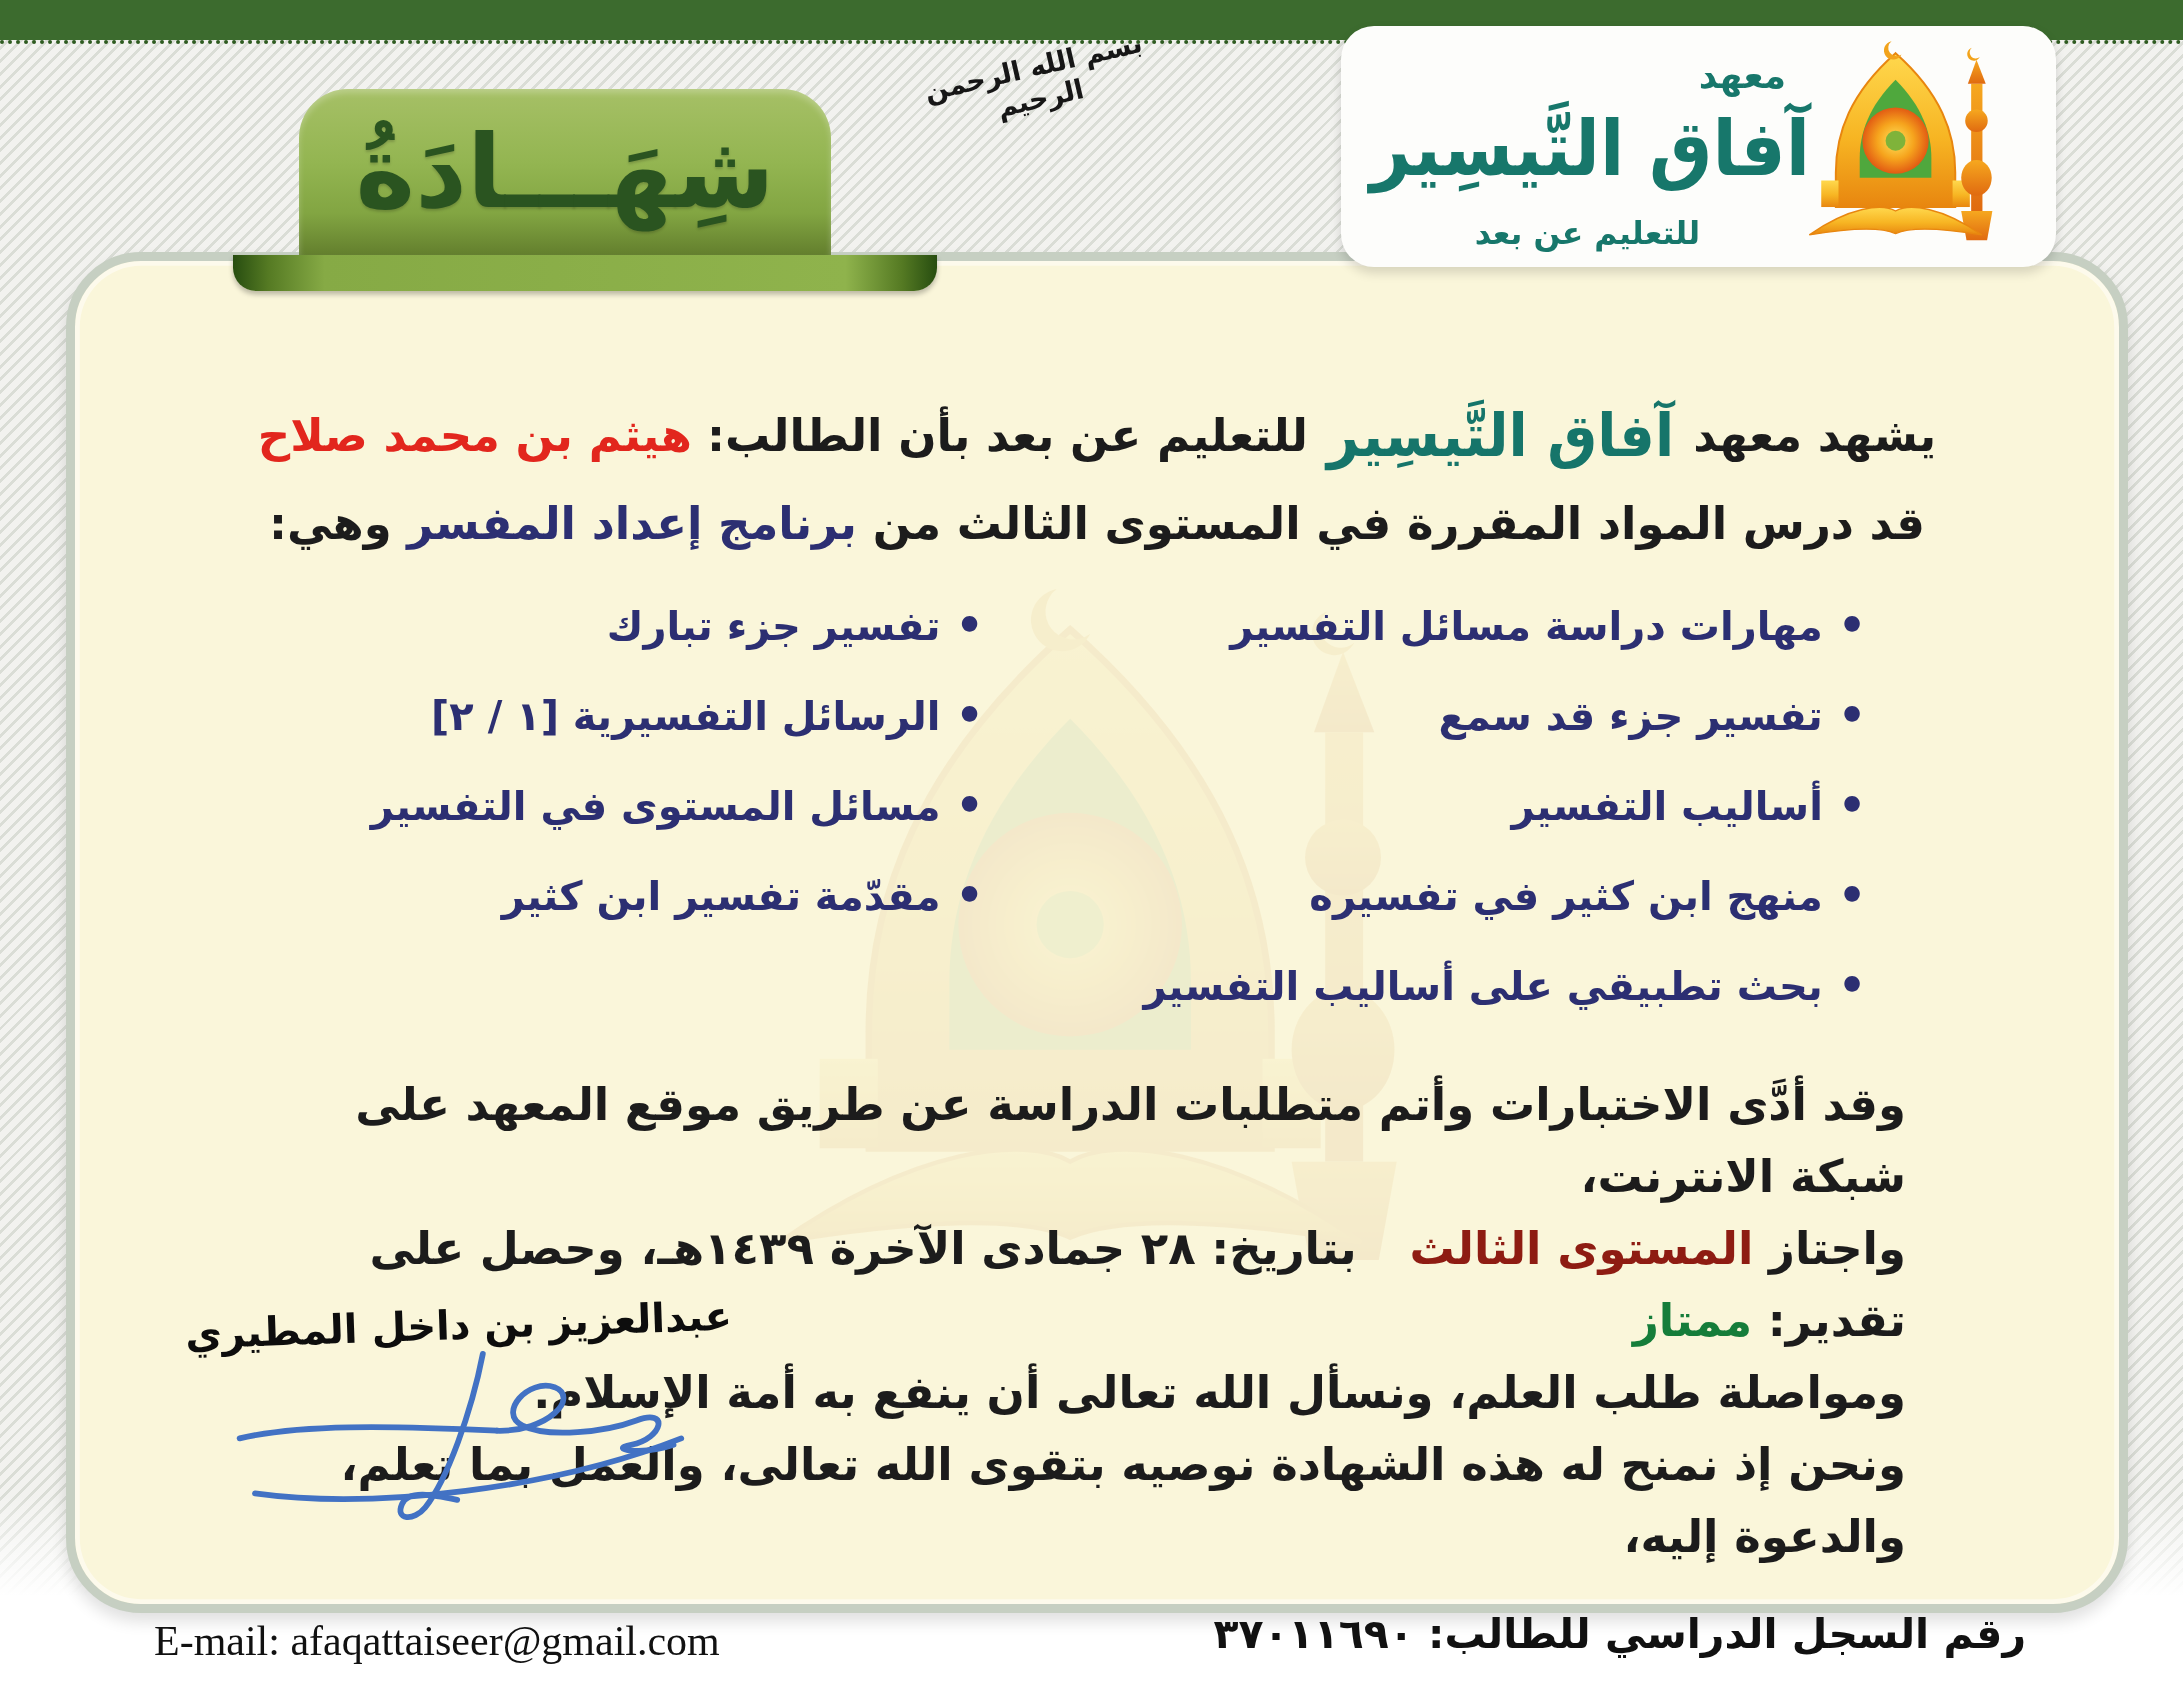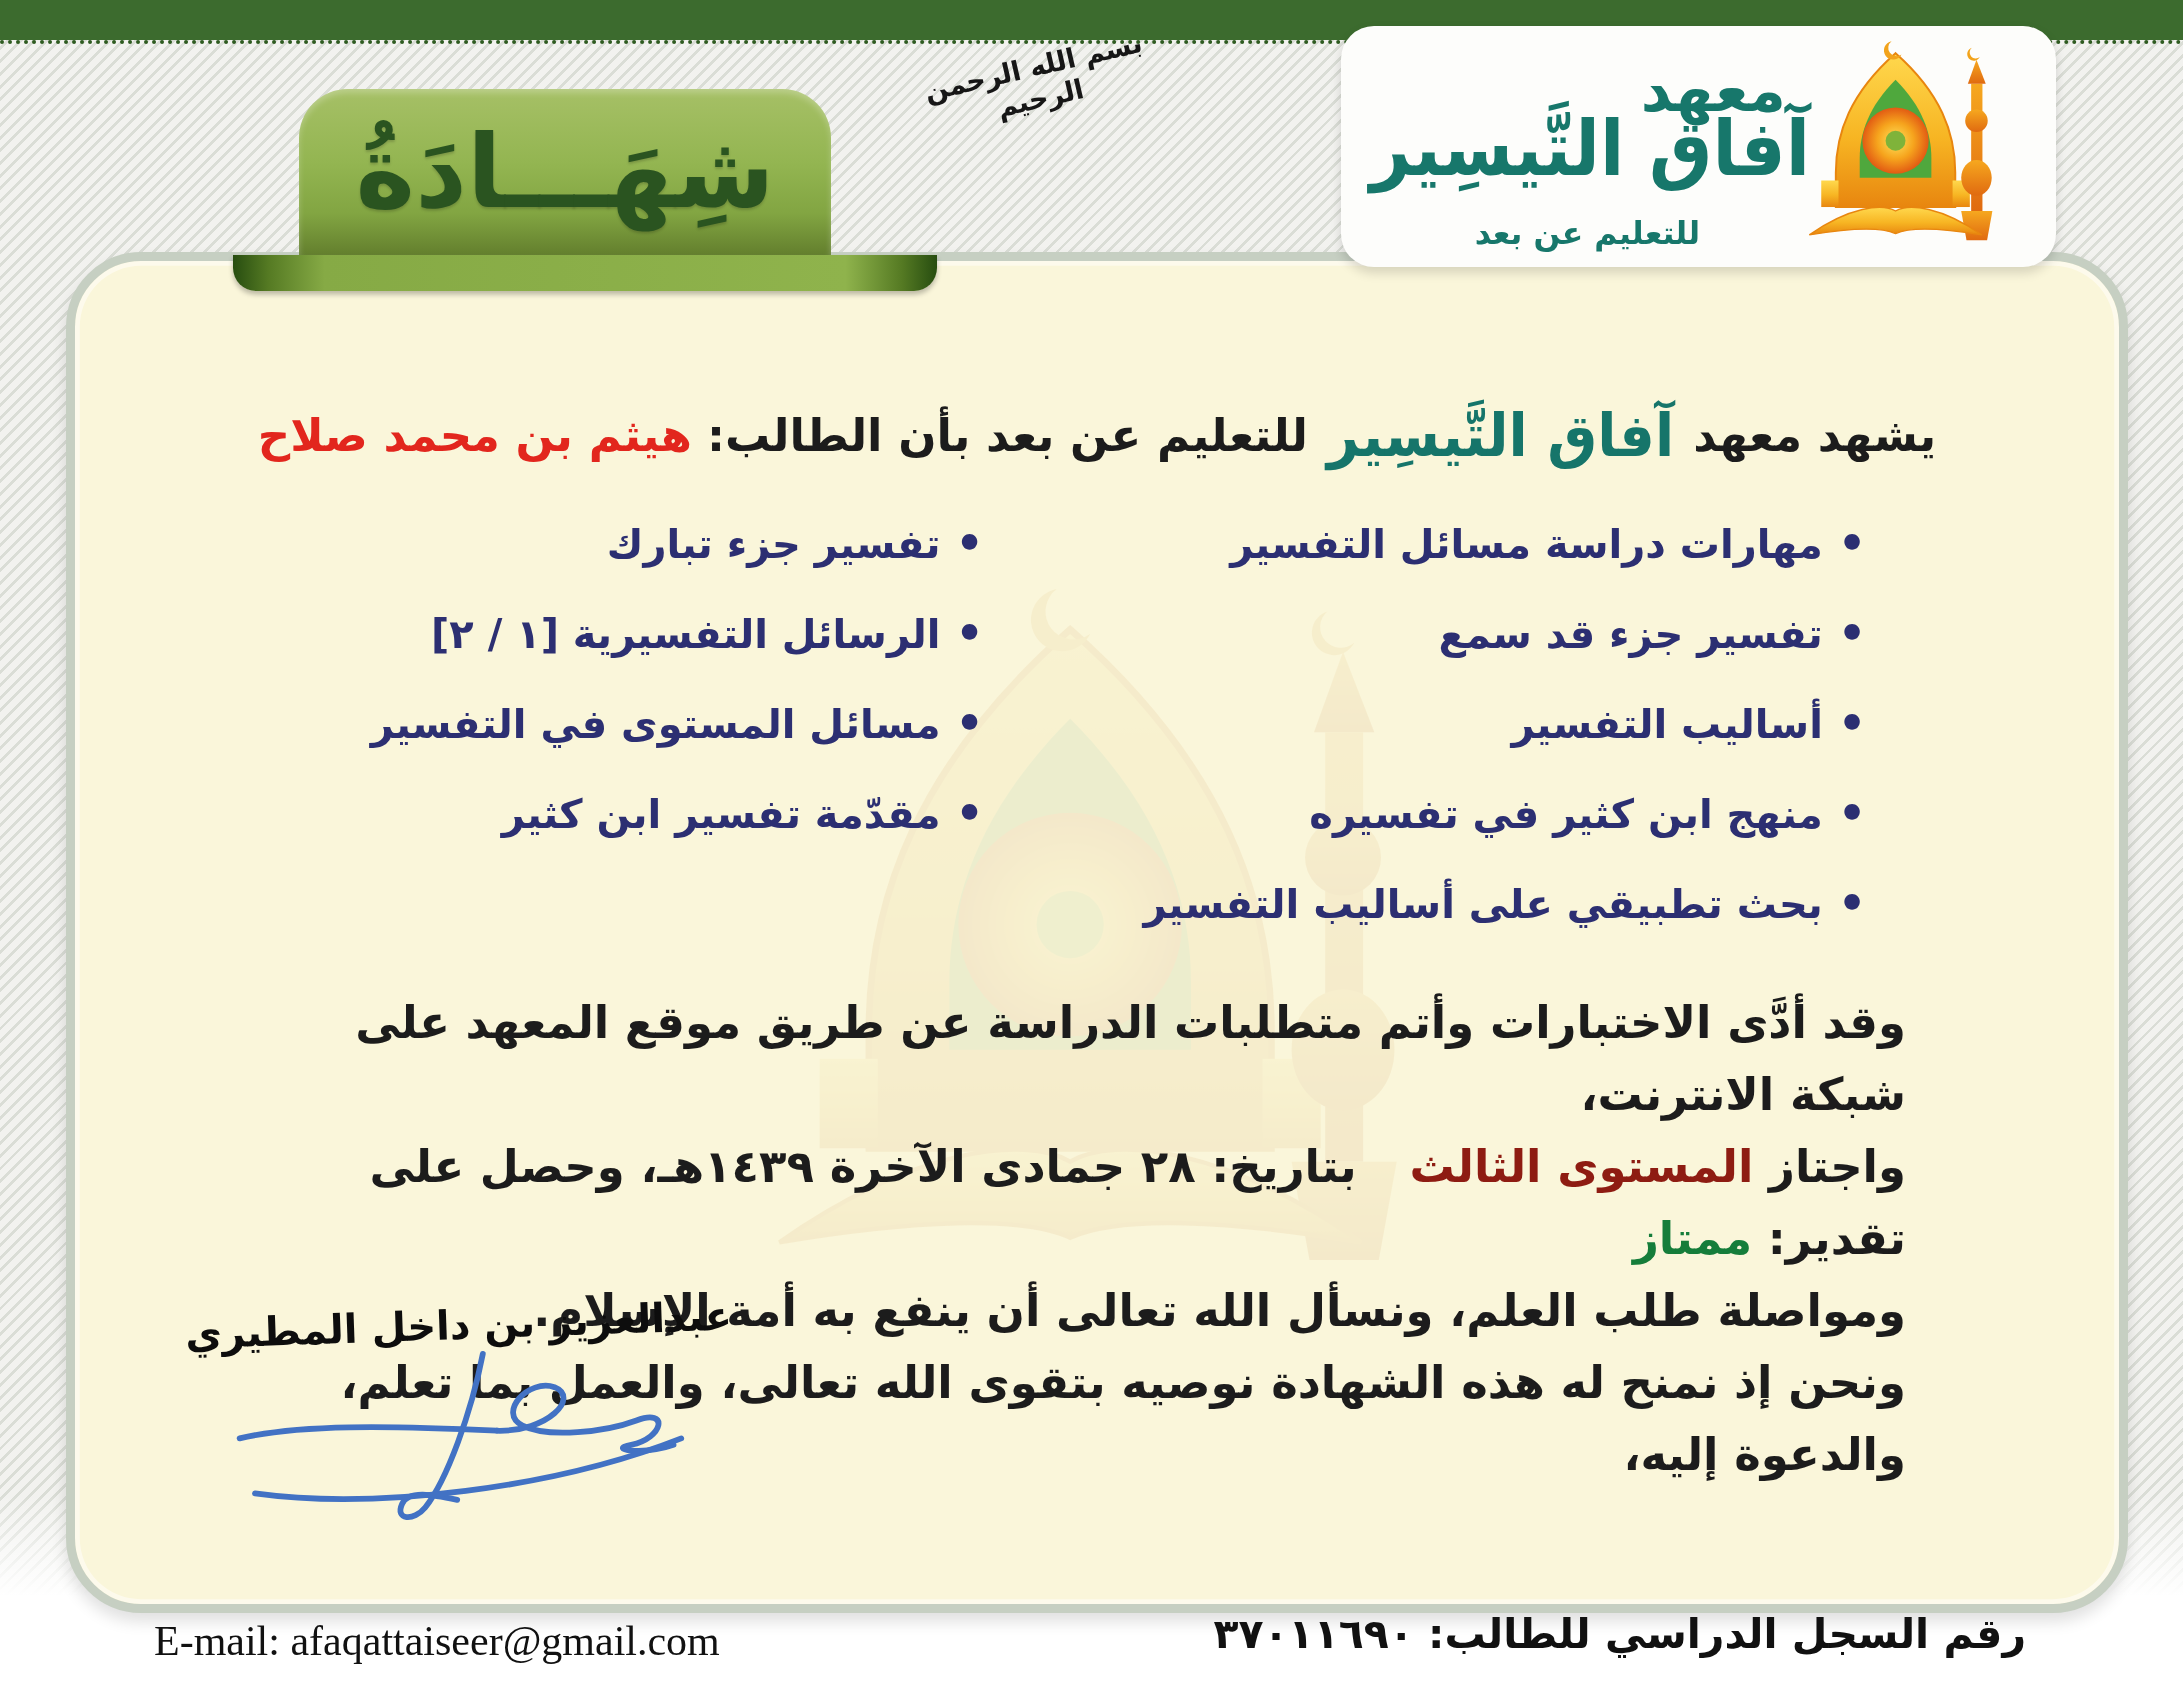--- a/index.html
+++ b/index.html
@@ -12,21 +12,21 @@
   .bg-fade{position:absolute;inset:0;
     background:linear-gradient(180deg,rgba(255,255,255,0) 0%,rgba(255,255,255,0) 88%,#ffffff 94%);}
 
   
   .top-band{position:absolute;top:0;left:0;right:0;height:40px;background:#3c6b2e;z-index:1;}
   .top-band::after{content:"";position:absolute;left:0;right:0;bottom:-4.1px;border-bottom:4.1px dotted #2e5b20;}
 
   
   .logo-box{position:absolute;top:26px;right:127px;width:715px;height:241px;background:#fdfdfb;
     border-radius:33px;box-shadow:0 5.5px 11px rgba(0,0,0,.14);z-index:5;}
-  .logo-word{position:absolute;top:29px;right:270px;font-size:60px;font-weight:bold;color:#17776b;}
+  .logo-word{position:absolute;top:29px;right:270px;font-size:36px;font-weight:bold;color:#17776b;}
   .logo-callig{position:absolute;top:81px;right:246px;font-size:71px;font-weight:bold;color:#17776b;
     white-space:nowrap;direction:rtl;letter-spacing:-2.1px;transform:scaleY(1.08);}
   .logo-sub{position:absolute;top:189px;right:356px;font-size:31.5px;font-weight:bold;color:#17776b;direction:rtl;}
   .mosque{position:absolute;top:9.6px;right:53px;width:199px;height:220px;}
 
   
   .bismillah{position:absolute;top:51px;left:917px;width:240px;z-index:2;color:#161616;
     font-size:27px;font-weight:bold;text-align:center;line-height:1.2;direction:rtl;transform:rotate(-13deg);}
 
   
@@ -146,20 +146,25 @@
       </svg>
 
     <div class="content">
       <div class="line1">
         <span>يشهد معهد</span>
         <span class="inline-logo">آفاق التَّيسِير</span>
         <span>للتعليم عن بعد بأن الطالب:</span>
         <span class="student">هيثم بن محمد صلاح</span>
       </div>
 
+      <div class="line2">
+        <span>قد درس المواد المقررة في المستوى الثالث من</span>
+        <span class="program">برنامج إعداد المفسر</span>
+        <span>وهي:</span>
+      </div>
 
       <div class="courses">
         <div class="course">
             <span class="dot">•</span>
             <span>مهارات دراسة مسائل التفسير</span>
           </div>
         <div class="course">
             <span class="dot">•</span>
             <span>تفسير جزء قد سمع</span>
           </div>

